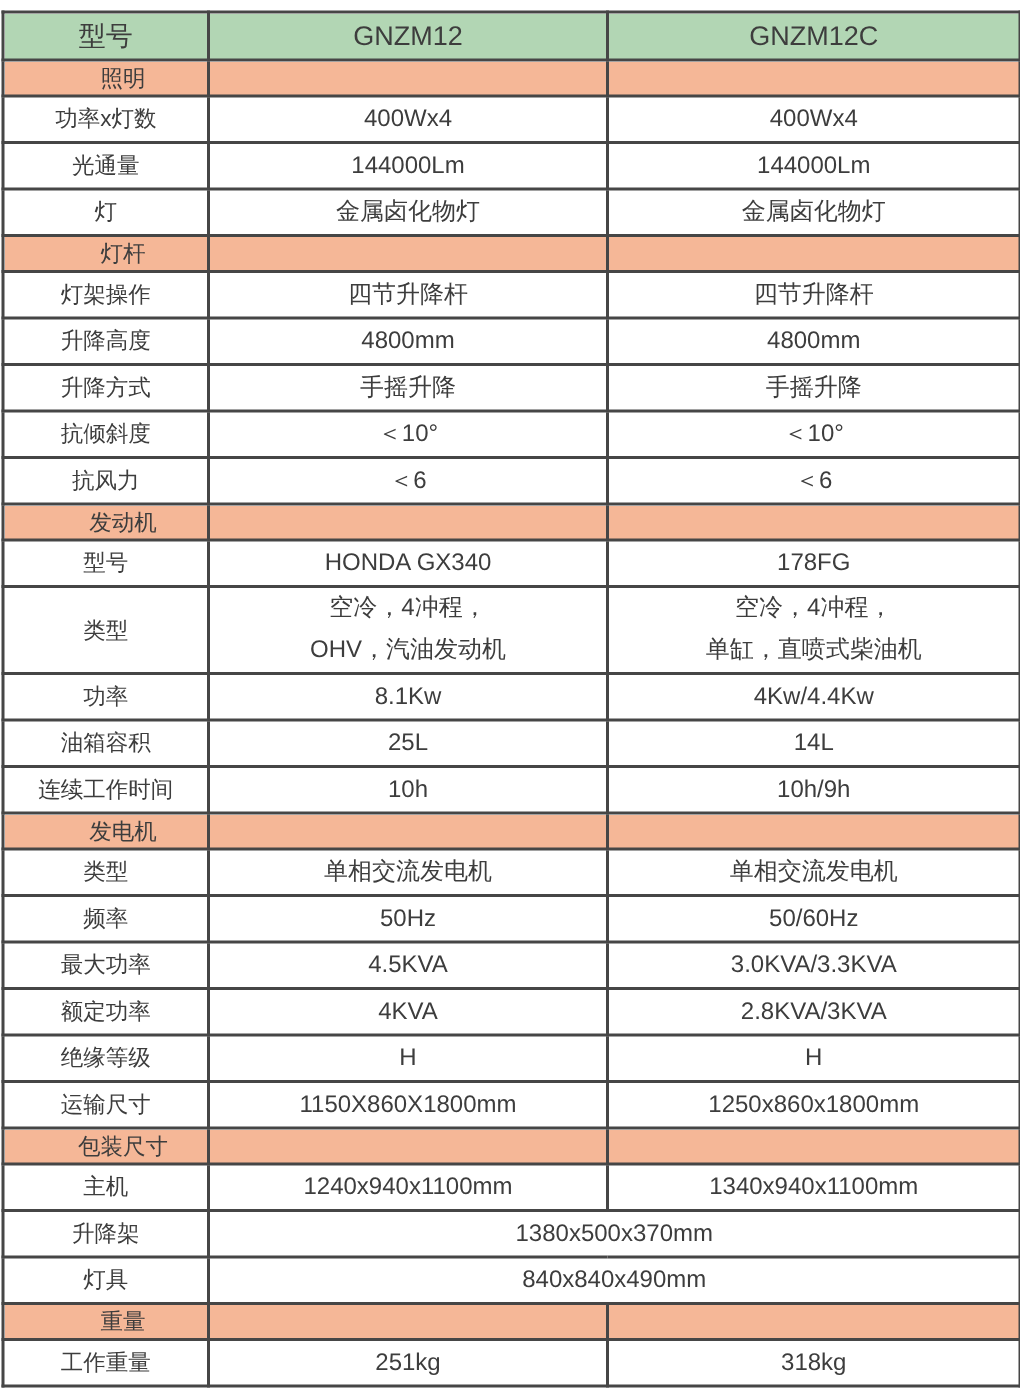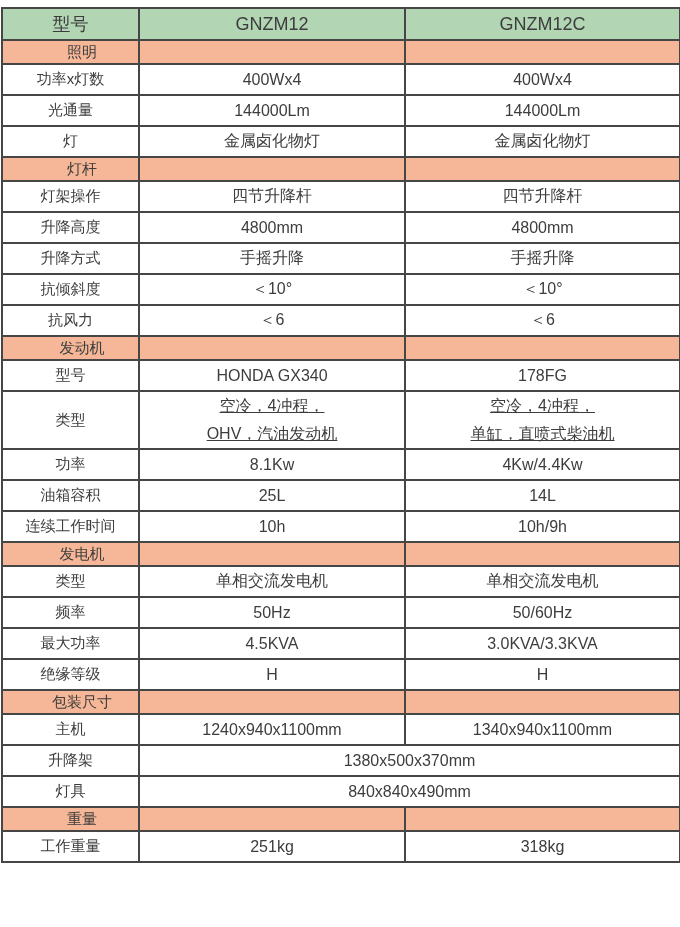--- a/index.html
+++ b/index.html
@@ -48,21 +48,20 @@
   }
   td.label-cell{
     font-size:15px;
   }
   td.value-cell{
     font-size:16px;
     margin-top:40px;
   }
   td.value-cell .line{
     line-height:28px;
-    text-decoration:underline;
   }
 </style>
 </head>
 <body>
 
 <table class="spec">
   <colgroup>
     <col style="width:137px">
     <col style="width:266px">
     <col style="width:275px">
@@ -175,23 +174,33 @@
         <td class="label-cell">频率</td>
         <td class="value-cell">50Hz</td>
         <td class="value-cell">50/60Hz</td>
       </tr>
       <tr class="row-data">
         <td class="label-cell">最大功率</td>
         <td class="value-cell">4.5KVA</td>
         <td class="value-cell">3.0KVA/3.3KVA</td>
       </tr>
       <tr class="row-data">
+        <td class="label-cell">额定功率</td>
+        <td class="value-cell">4KVA</td>
+        <td class="value-cell">2.8KVA/3KVA</td>
+      </tr>
+      <tr class="row-data">
         <td class="label-cell">绝缘等级</td>
         <td class="value-cell">H</td>
         <td class="value-cell">H</td>
+      </tr>
+      <tr class="row-data">
+        <td class="label-cell">运输尺寸</td>
+        <td class="value-cell">1150X860X1800mm</td>
+        <td class="value-cell">1250x860x1800mm</td>
       </tr>
       <tr class="row-section">
         <td class="label-cell">包装尺寸</td>
         <td class="section-cell"></td>
         <td class="section-cell"></td>
       </tr>
       <tr class="row-data">
         <td class="label-cell">主机</td>
         <td class="value-cell">1240x940x1100mm</td>
         <td class="value-cell">1340x940x1100mm</td>

